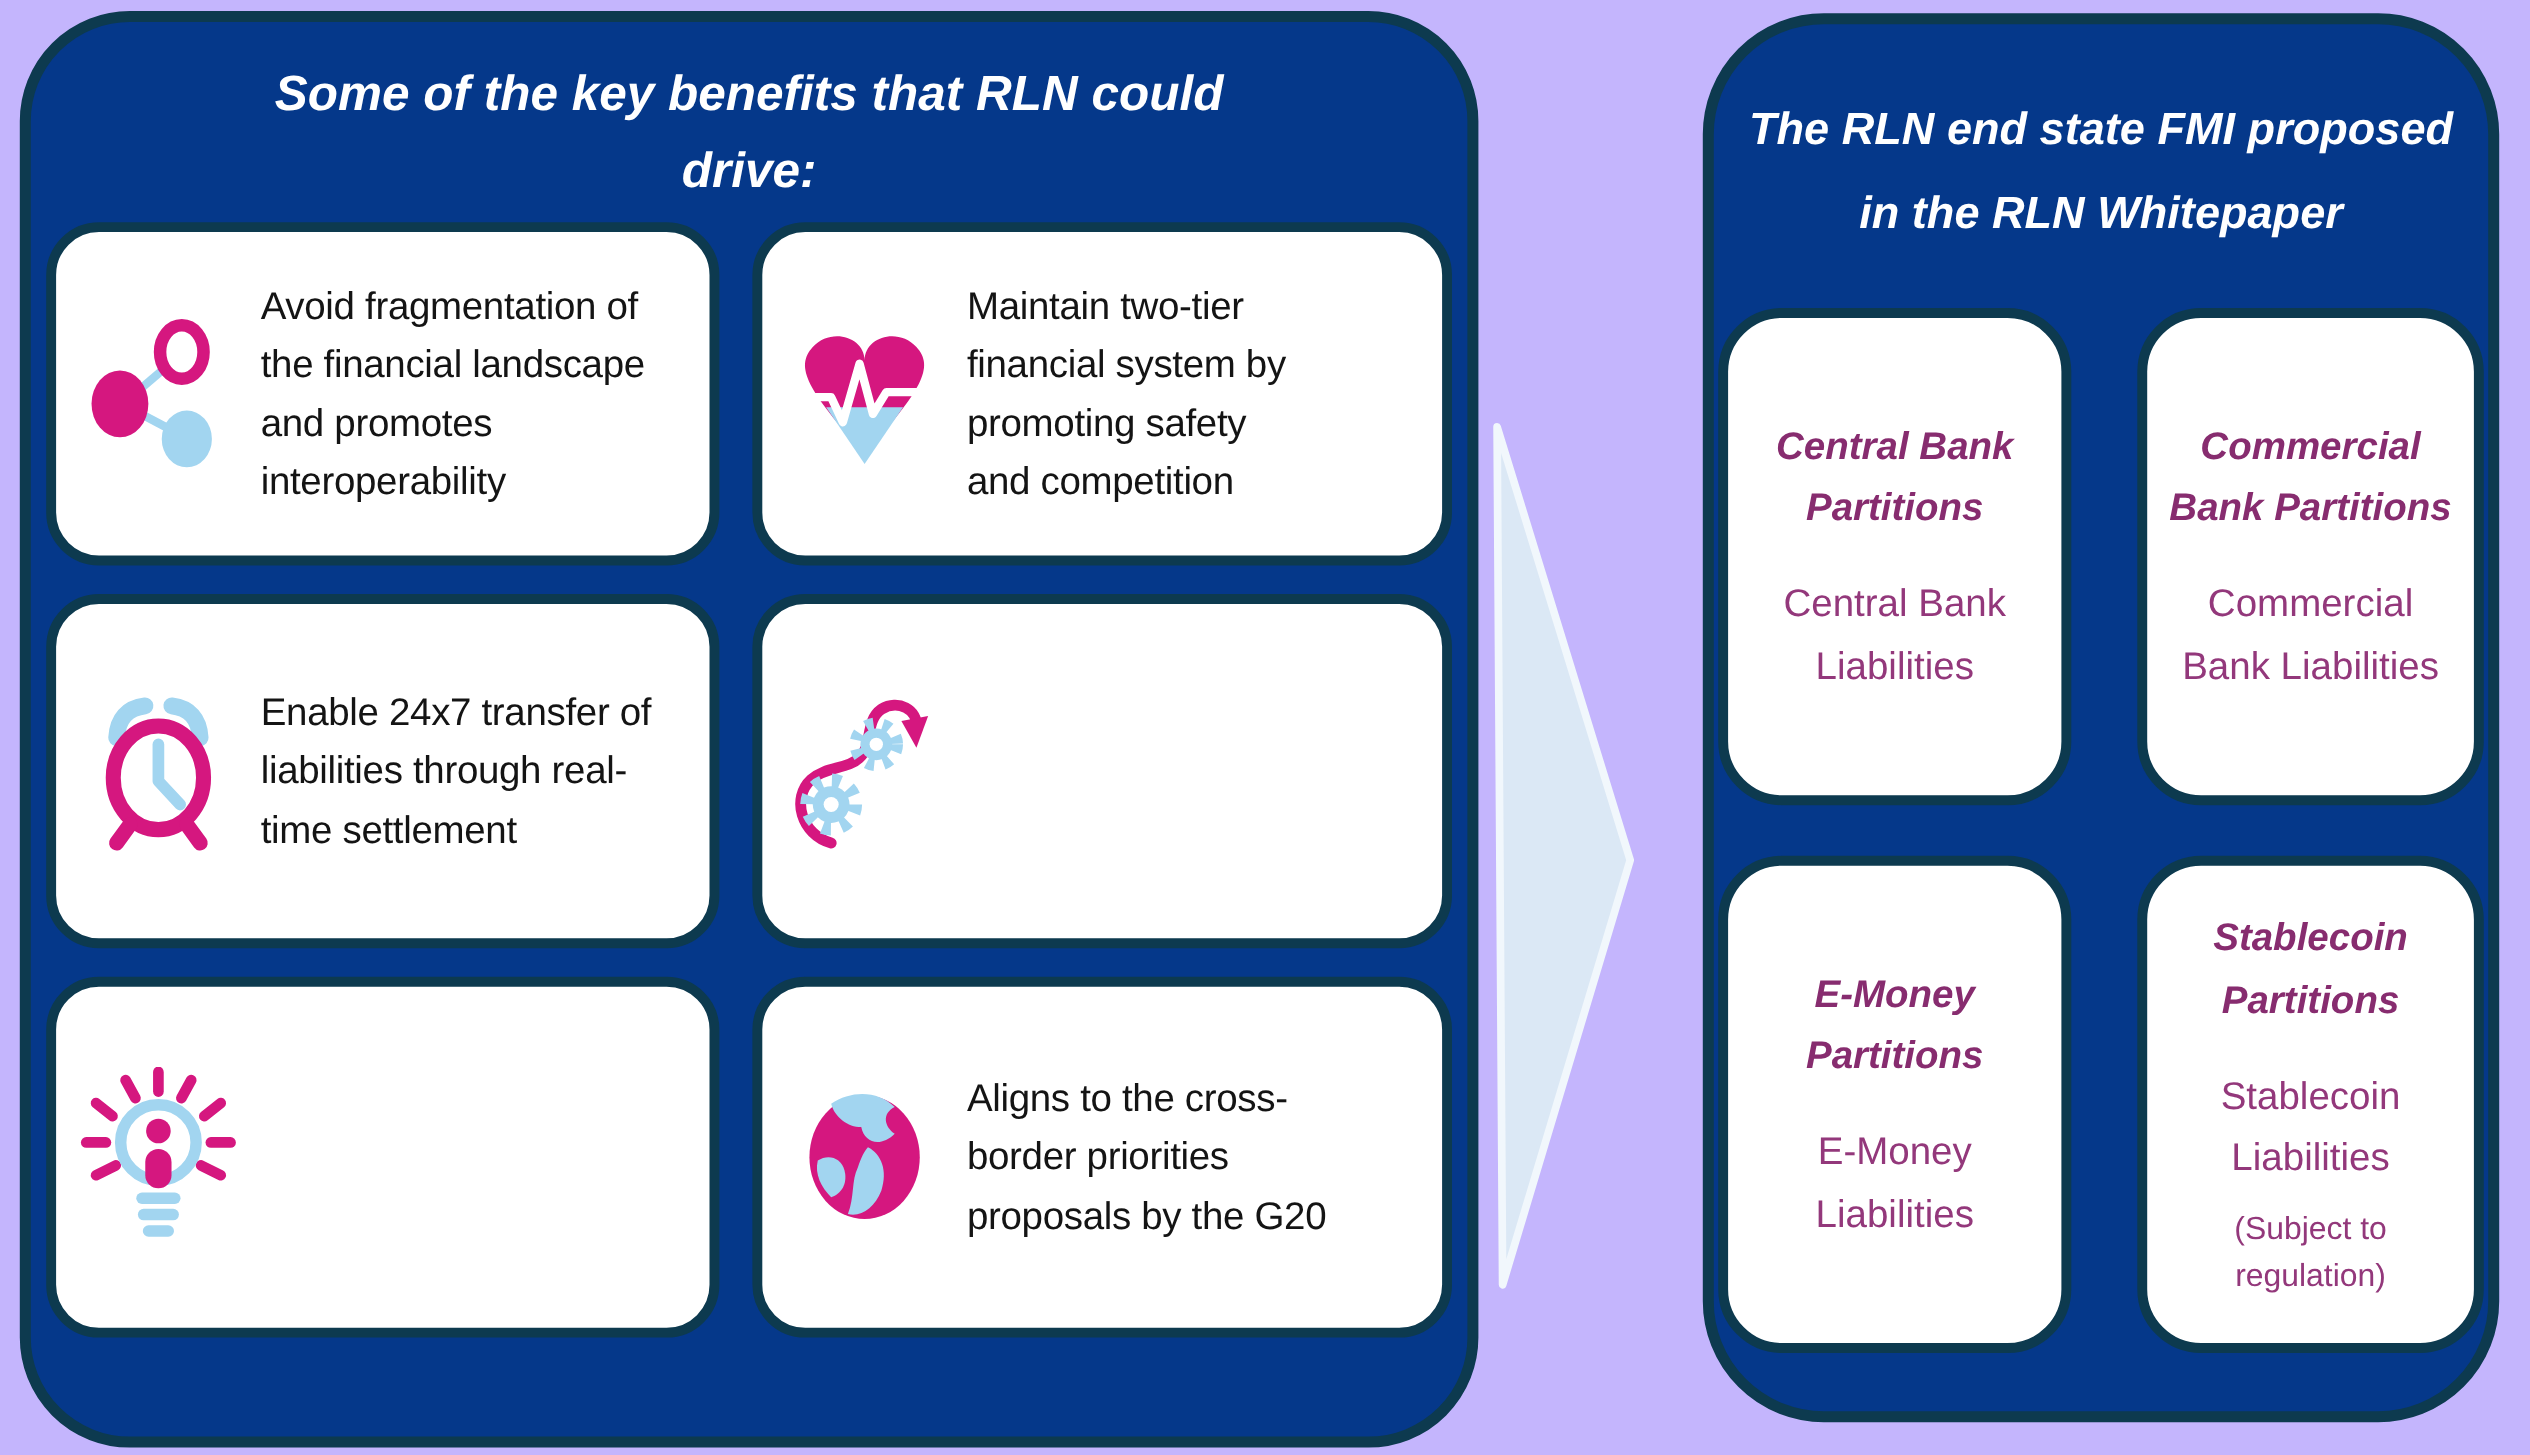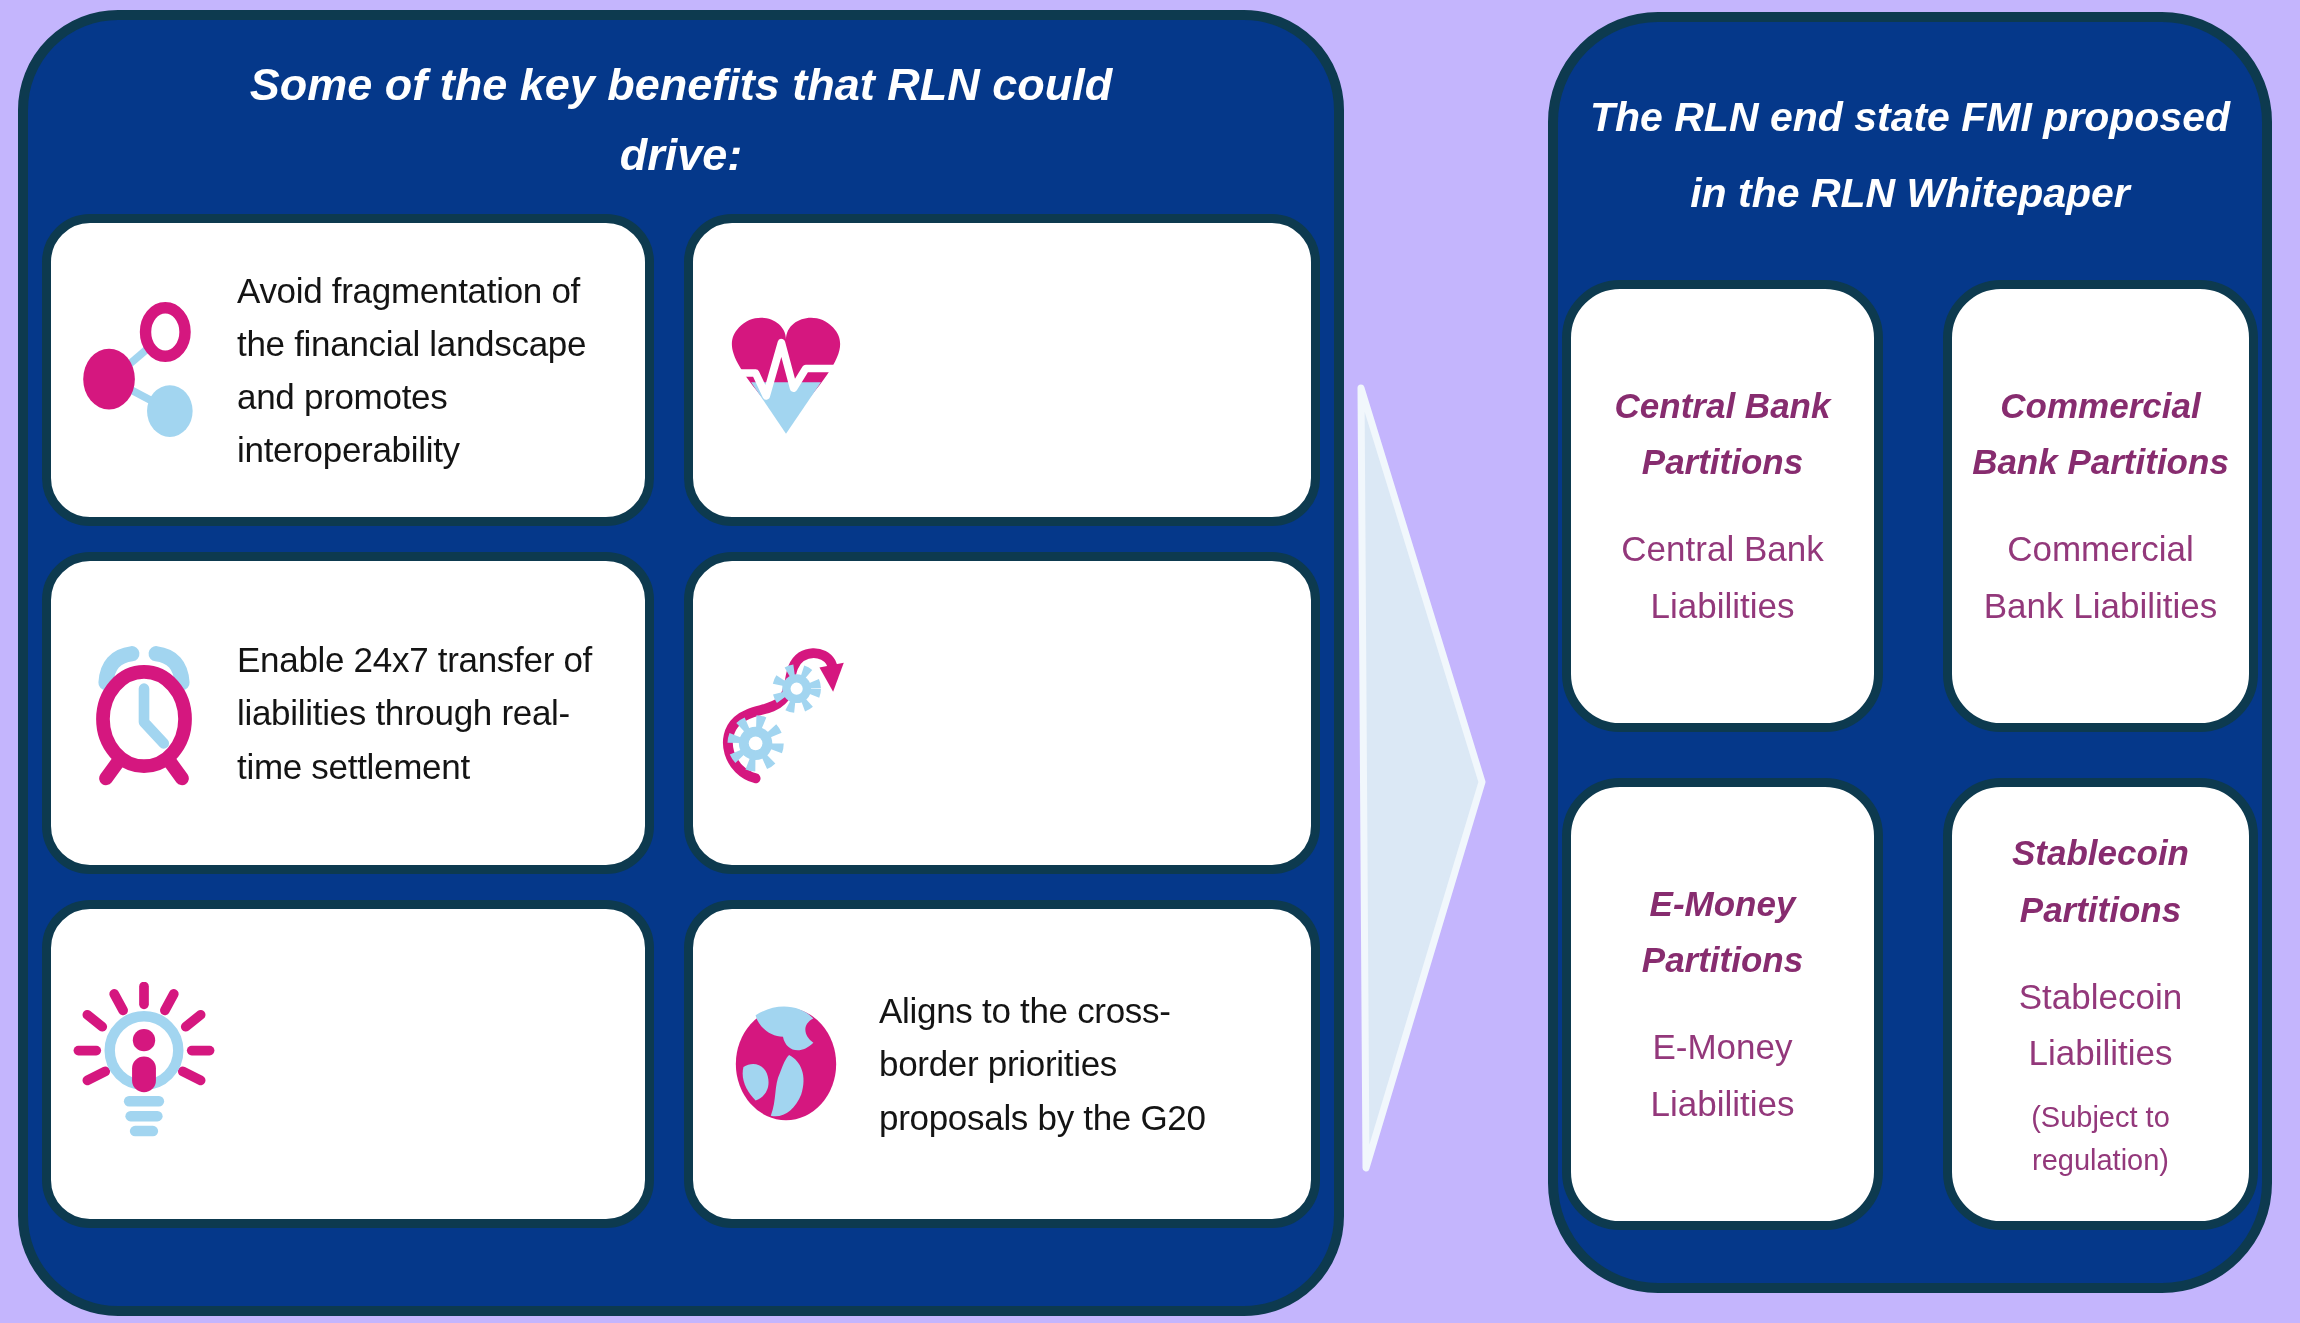--- a/index.html
+++ b/index.html
@@ -18,21 +18,21 @@
     white-space:pre-line;margin:0;
   }
   #left-title{margin-top:30px;padding:0 70px;font-size:45px;line-height:1.55;}
   #right-title{margin-top:58px;padding:0 26px;font-size:41px;line-height:1.85;}
 
   #left-cards{
     position:absolute;top:182px;left:0;width:100%;box-sizing:border-box;
     padding:0 14px;display:grid;
     grid-template-columns:612px 636px;
     grid-template-rows:312px 322px 328px;
-    row-gap:26px;justify-content:space-between;margin-top:12px;
+    row-gap:26px;justify-content:space-between;
   }
   .benefit-card{
     background:#ffffff;border:9px solid #0d3a4f;border-radius:48px;box-sizing:border-box;
     display:flex;align-items:center;padding:8px 18px 8px 14px;
   }
   .benefit-icon{flex:0 0 158px;display:flex;align-items:center;justify-content:center;}
   .benefit-icon svg{width:152px;height:164px;}
   .benefit-text{
     color:#141414;font-size:35px;line-height:1.52;letter-spacing:-0.3px;
     white-space:pre;padding-left:14px;
@@ -91,20 +91,24 @@
       </div>
 
       <div class="benefit-card">
         <span class="benefit-icon">
           <svg viewBox="0 0 100 100">
             <path d="M50 30 C50 16 30 10 19 22 C8 34 16 48 50 86 C84 48 92 34 81 22 C70 10 50 16 50 30 Z" fill="#d5177f"></path>
             <polygon points="27,58 73,58 50,92" fill="#a2d5f0"></polygon>
             <polyline points="15,52 30,52 37,67 47,32 55,62 63,49 85,49" fill="none" stroke="#ffffff" stroke-width="5" stroke-linejoin="round" stroke-linecap="round"></polyline>
           </svg>
         </span>
+        <span class="benefit-text">Maintain two-tier
+financial system by
+promoting safety
+and competition</span>
       </div>
 
       <div class="benefit-card">
         <span class="benefit-icon">
           <svg viewBox="0 0 100 100">
             <path d="M25 30 Q26 13 42 11" stroke="#a2d5f0" stroke-width="10" fill="none" stroke-linecap="round"></path>
             <path d="M75 30 Q74 13 58 11" stroke="#a2d5f0" stroke-width="10" fill="none" stroke-linecap="round"></path>
             <ellipse cx="50" cy="54" rx="27" ry="31" fill="#ffffff" stroke="#d5177f" stroke-width="9"></ellipse>
             <polyline points="50,34 50,56 63,70" fill="none" stroke="#a2d5f0" stroke-width="7" stroke-linecap="round" stroke-linejoin="round"></polyline>
             <line x1="33" y1="82" x2="25" y2="93" stroke="#d5177f" stroke-width="9" stroke-linecap="round"></line>

